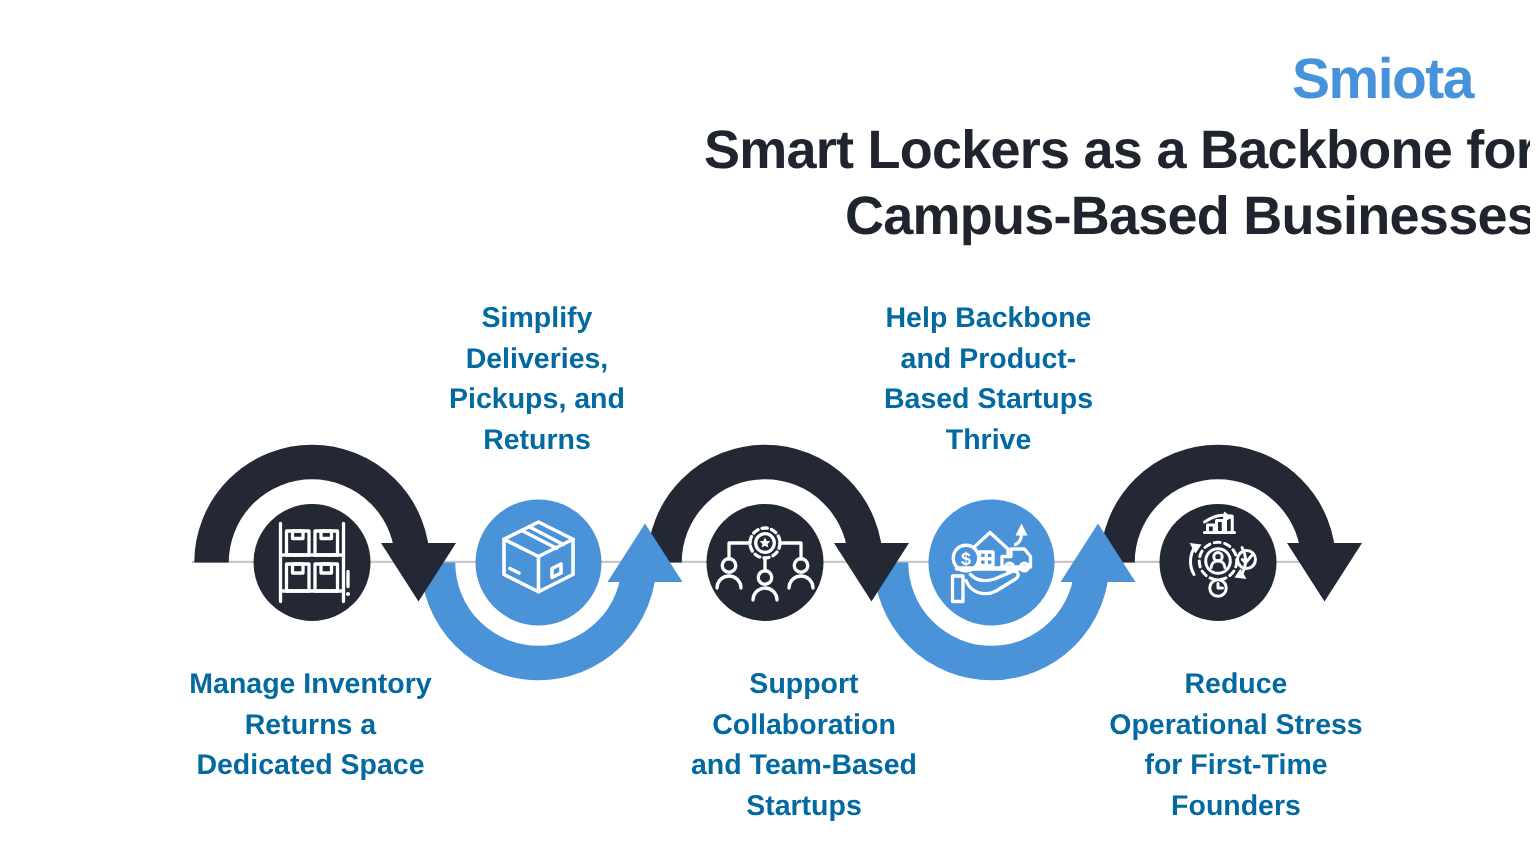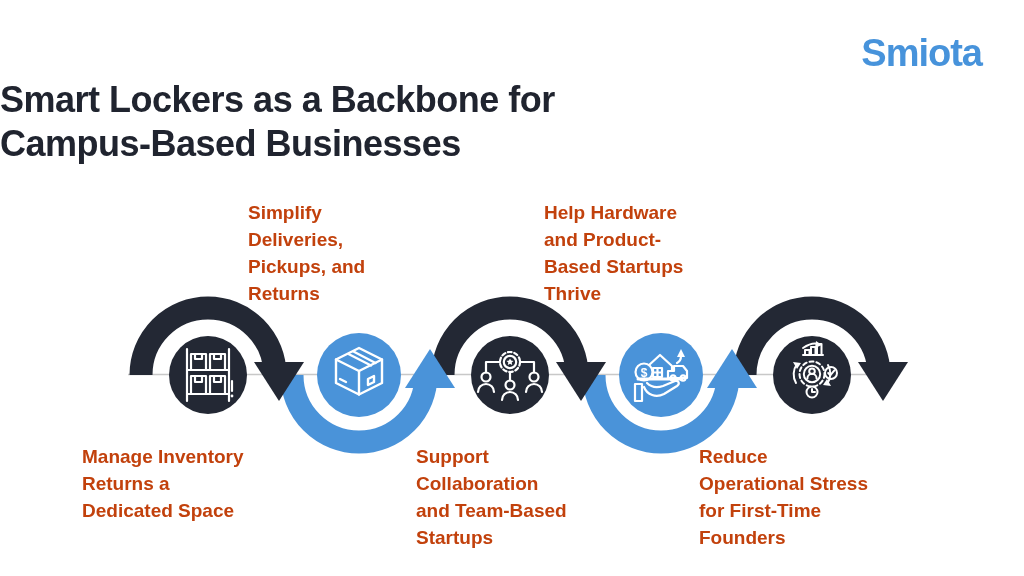--- a/index.html
+++ b/index.html
@@ -7,28 +7,28 @@
     position:relative;width:1020px;height:576px;background:#ffffff;overflow:hidden;
     font-family:"Liberation Sans", sans-serif;
     margin-top:18px;
   }
   .logo{
     position:absolute;top:14px;right:38px;
     font-size:38px;font-weight:800;letter-spacing:-1px;color:#4793DB;
   }
   .title{
     position:absolute;top:60px;left:0;width:1024px;margin:0;
-    text-align:left;white-space:pre-line;
+    text-align:right;white-space:pre-line;
     font-size:36px;line-height:1.22;font-weight:800;letter-spacing:-0.5px;color:#20242F;
   }
   .flow-svg{position:absolute;left:0;top:0;}
   .step-label{
     position:absolute;transform:translateX(-50%);
-    text-align:left;white-space:pre-line;
-    font-size:19px;line-height:1.42;font-weight:700;color:#c2410c;
+    text-align:center;white-space:pre-line;
+    font-size:19px;line-height:1.42;font-weight:700;color:#0369a1;
   }
   .lbl-top-2{left:358px;top:182px;width:220px;}
   .lbl-top-4{left:659px;top:182px;width:230px;}
   .lbl-bot-1{left:207px;top:426px;width:250px;}
   .lbl-bot-3{left:536px;top:426px;width:240px;}
   .lbl-bot-5{left:824px;top:426px;width:250px;}
 </style>
 </head>
 <body>
 
@@ -138,21 +138,21 @@
 Returns a
 Dedicated Space</div>
   <div class="step-label lbl-top-2">Simplify
 Deliveries,
 Pickups, and
 Returns</div>
   <div class="step-label lbl-bot-3">Support
 Collaboration
 and Team-Based
 Startups</div>
-  <div class="step-label lbl-top-4">Help Hardware
+  <div class="step-label lbl-top-4">Help Backbone
 and Product-
 Based Startups
 Thrive</div>
   <div class="step-label lbl-bot-5">Reduce
 Operational Stress
 for First-Time
 Founders</div>
 
 </div>
 

